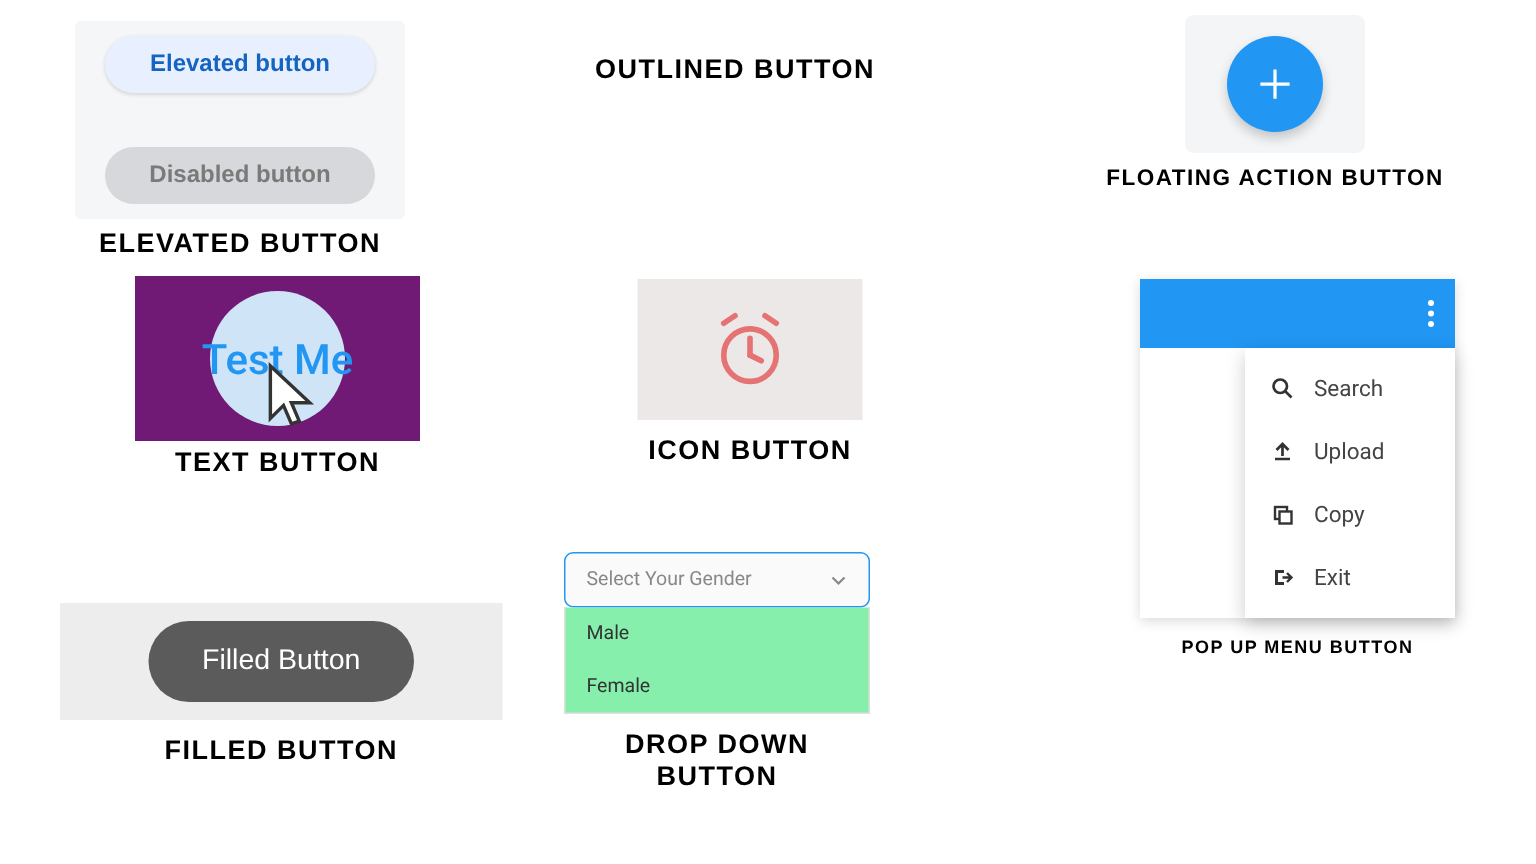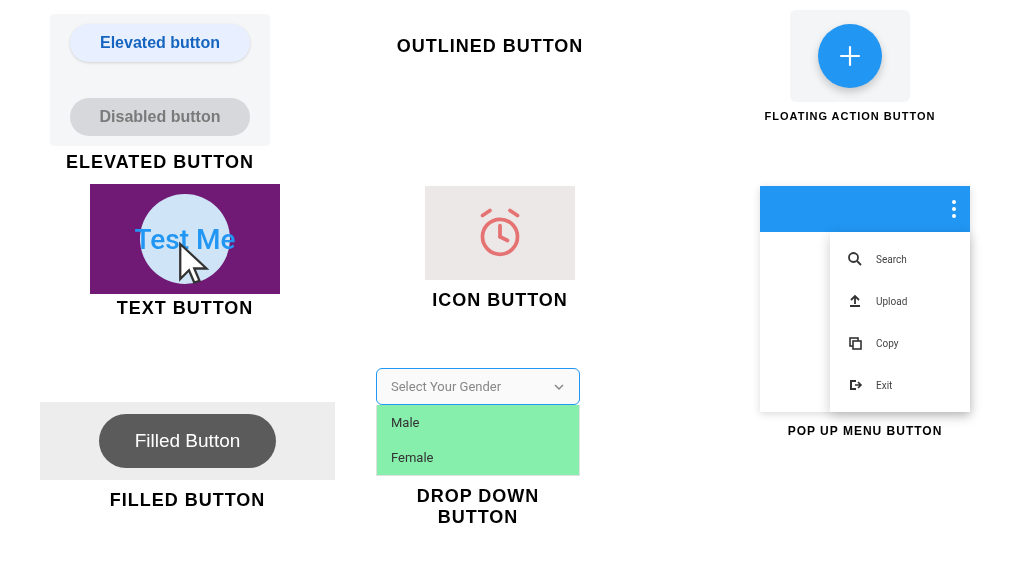--- a/index.html
+++ b/index.html
@@ -95,21 +95,21 @@
       height: 64px;
       border-radius: 50%;
       background: #2196f3;
       display: flex;
       align-items: center;
       justify-content: center;
       box-shadow: 0 4px 8px rgba(0,0,0,0.2);
       cursor: pointer;
       border: none;
     }
-    .fab-caption { margin-top: 8px; font-size: 11px; }
+    .fab-caption { margin-top: 8px; font-size: 15px; }
 
     
     .text-section {
       position: absolute;
       top: 184px;
       left: 70px;
       width: 230px;
       text-align: center;
     }
     .text-bg {
@@ -264,21 +264,21 @@
       margin-left: auto;
       background: white;
       box-shadow: 0 4px 12px rgba(0,0,0,0.2);
       padding: 6px 0;
     }
     .popup-item {
       display: flex;
       align-items: center;
       gap: 12px;
       padding: 12px 16px;
-      font-size: 10px;
+      font-size: 15px;
       color: #444;
       cursor: pointer;
     }
     .popup-icon {
       width: 18px;
       height: 18px;
       display: flex;
       align-items: center;
       justify-content: center;
     }

